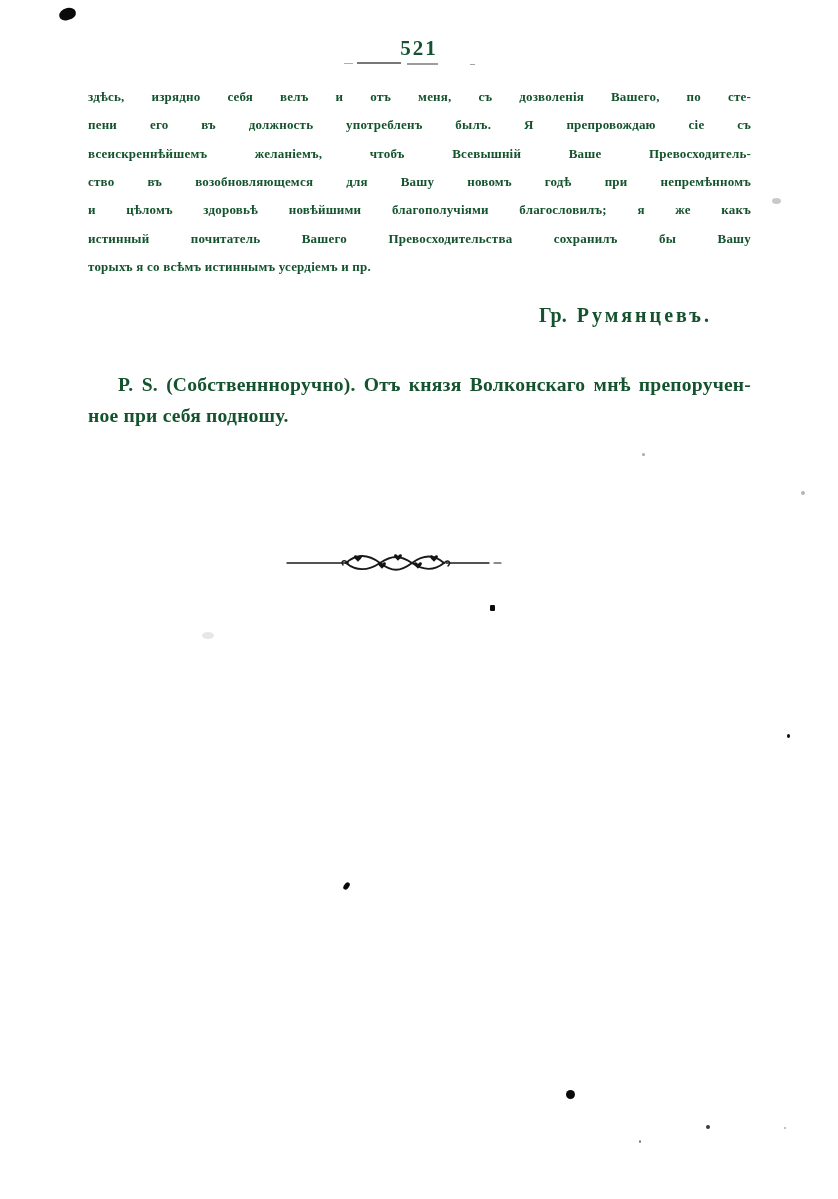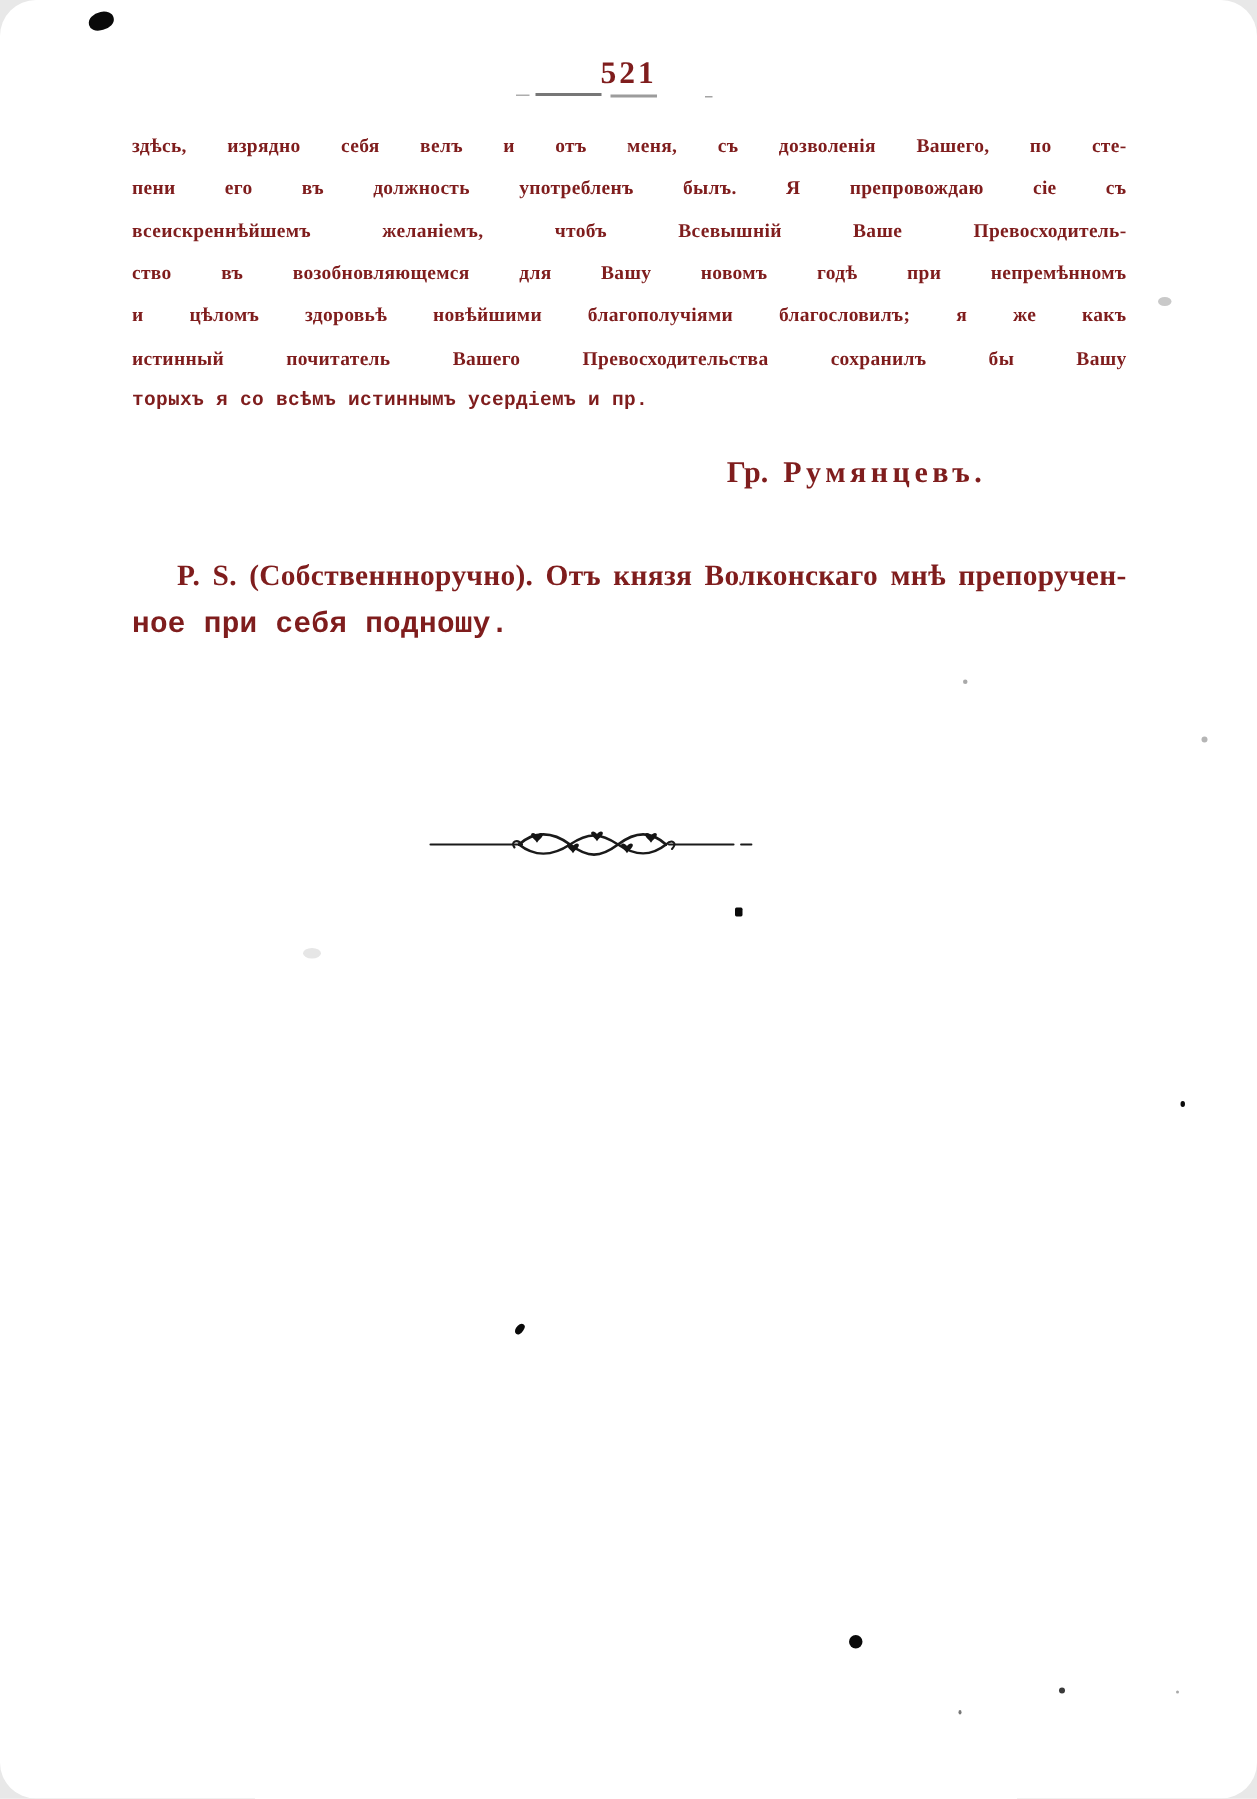--- a/index.html
+++ b/index.html
@@ -1,45 +1,44 @@
 <!DOCTYPE html>
 <html><head>
 <meta charset="utf-8">
 <style>
   html,body{margin:0;padding:0;background:#e8e8e8;}
   .page{
     position:relative;
     width:838px;height:1199px;
     margin:0 auto;
     background:#ffffff;
-    color:#7f1d1d;
+    color:#14532d;
     font-family:"Liberation Serif","DejaVu Serif",serif;
     overflow:hidden;
-    border-radius:24px;
   }
   .page-number{
     position:absolute;top:36px;left:0;right:0;
     text-align:center;
     font-size:21px;font-weight:700;letter-spacing:2px;
   }
   .rule-seg{position:absolute;background:#4a4a4a;}
   .body-text{
     position:absolute;left:88px;top:83px;width:663px;
     font-size:13px;font-weight:700;
   }
   .line{
     height:28.35px;line-height:28.35px;
     white-space:nowrap;
     text-align:justify;text-align-last:justify;
     letter-spacing:0.2px;
   }
-  .line.no-just{text-align:center;text-align-last:left;font-family:Liberation Mono, monospace;}
+  .line.no-just{text-align:center;text-align-last:left;}
   .signature{
     position:absolute;top:304px;left:430px;width:282px;
-    text-align:center;font-size:20px;font-weight:700;
+    text-align:right;font-size:20px;font-weight:700;
     white-space:nowrap;
   }
   .signature .sig-name{letter-spacing:3px;margin-left:10px;}
   .postscript{
     position:absolute;left:88px;top:370px;width:663px;
     font-size:19.6px;font-weight:700;
   }
   .postscript .line{height:30.5px;line-height:30.5px;}
   .postscript .line.indent{text-indent:30px;}
   .flourish{position:absolute;left:286px;top:550px;width:222px;height:26px;}

